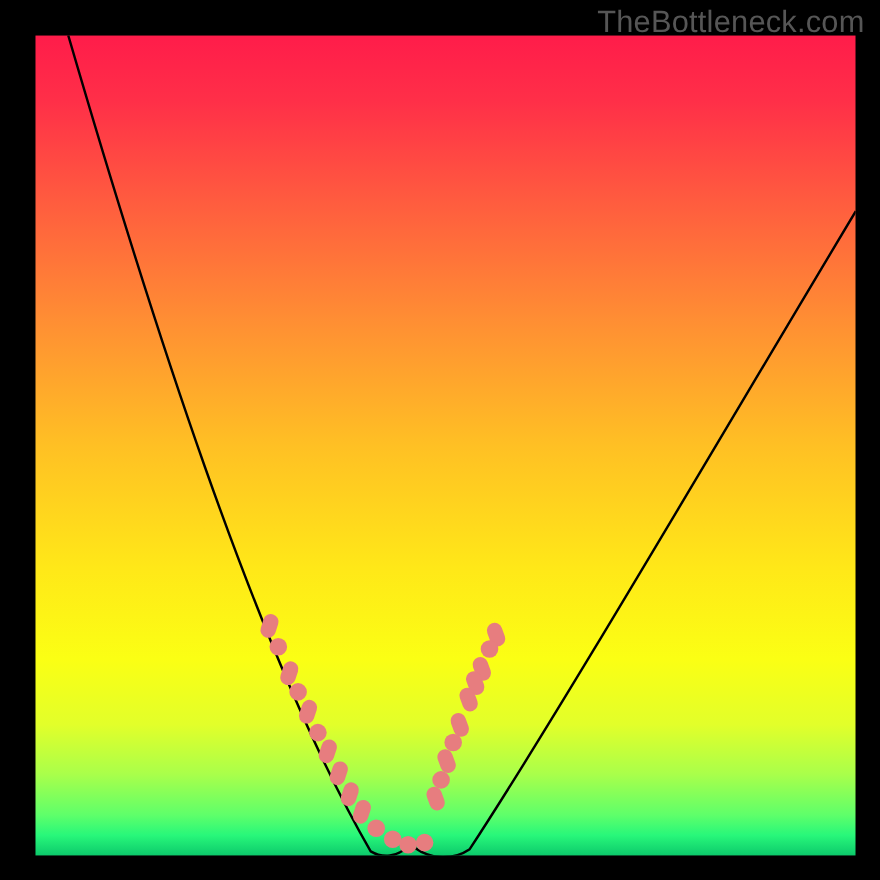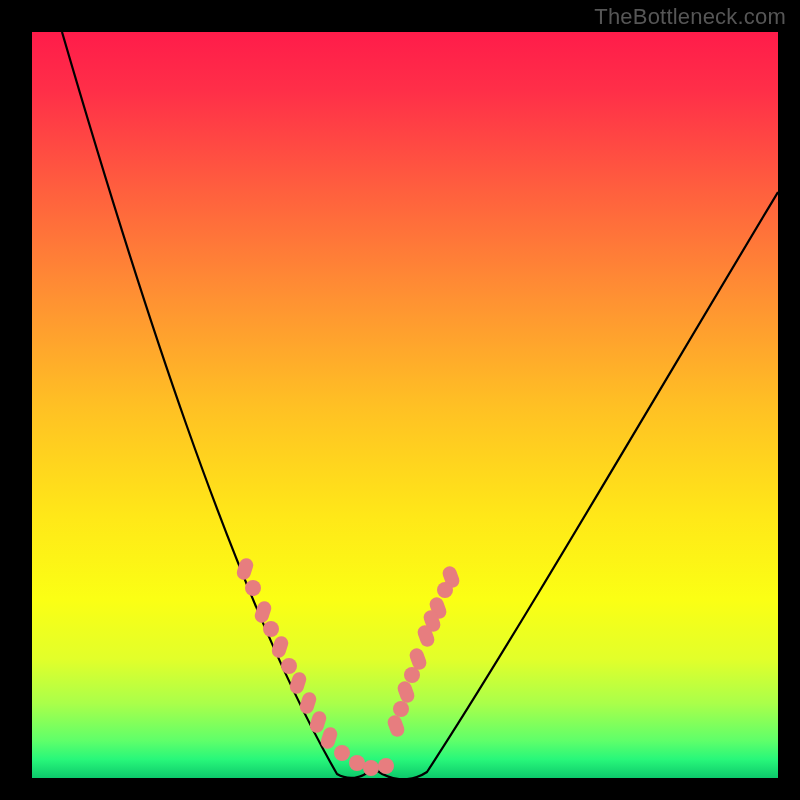--- a/index.html
+++ b/index.html
@@ -8,21 +8,21 @@
     width: 800px;
     height: 800px;
     background: #000;
     position: relative;
   }
   .watermark {
     position: absolute;
     top: 4px;
     right: 14px;
     font-family: Arial, Helvetica, sans-serif;
-    font-size: 22px;
+    font-size: 28px;
     font-weight: 500;
     color: #565656;
     z-index: 10;
     letter-spacing: 0.2px;
   }
   .plot-area {
     position: absolute;
     left: 32px;
     top: 32px;
     width: 746px;

